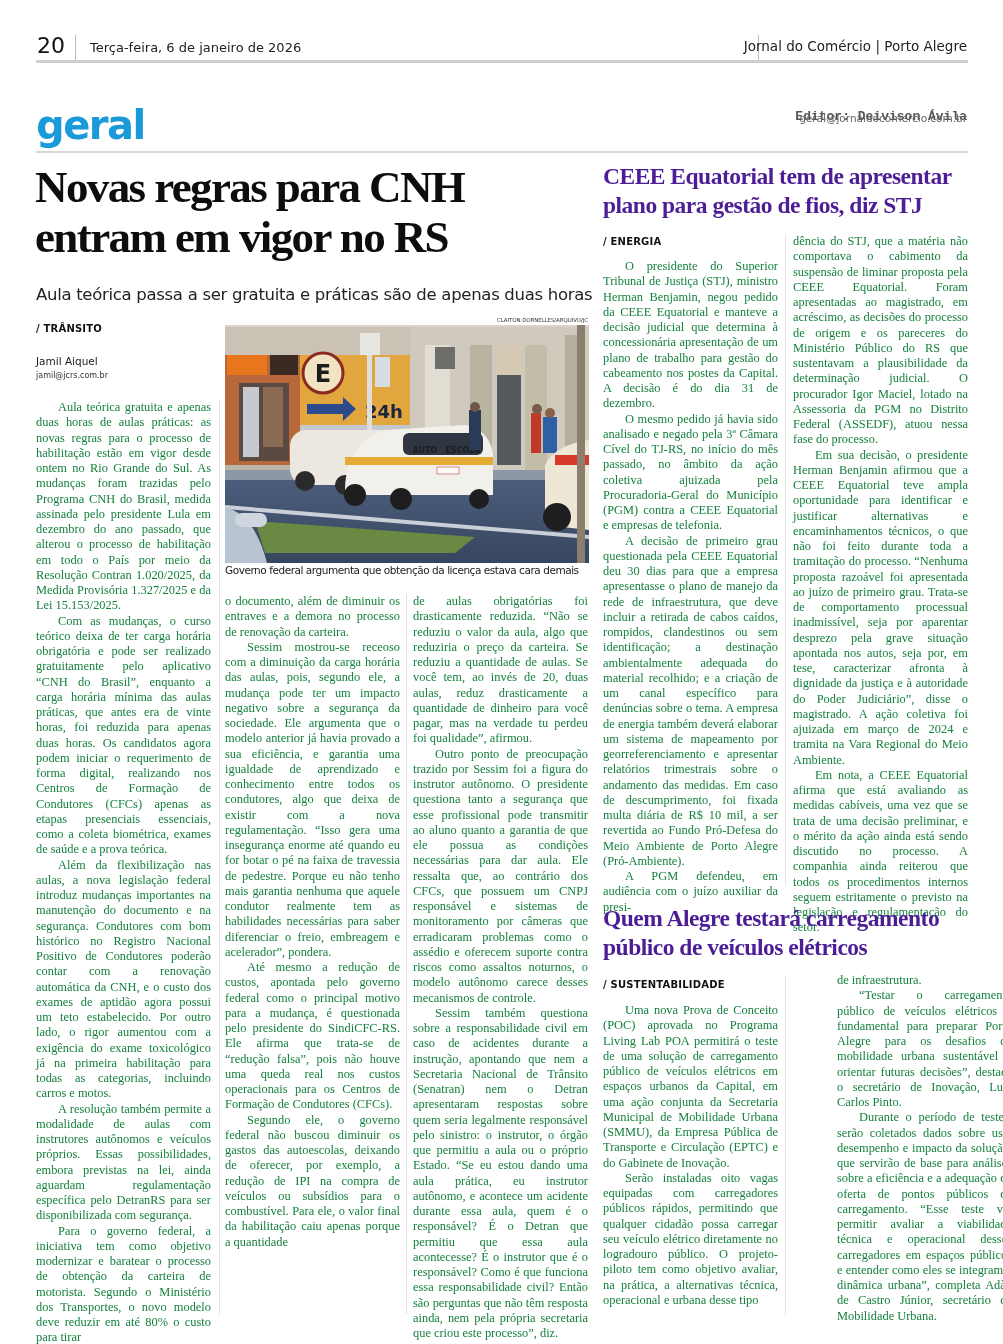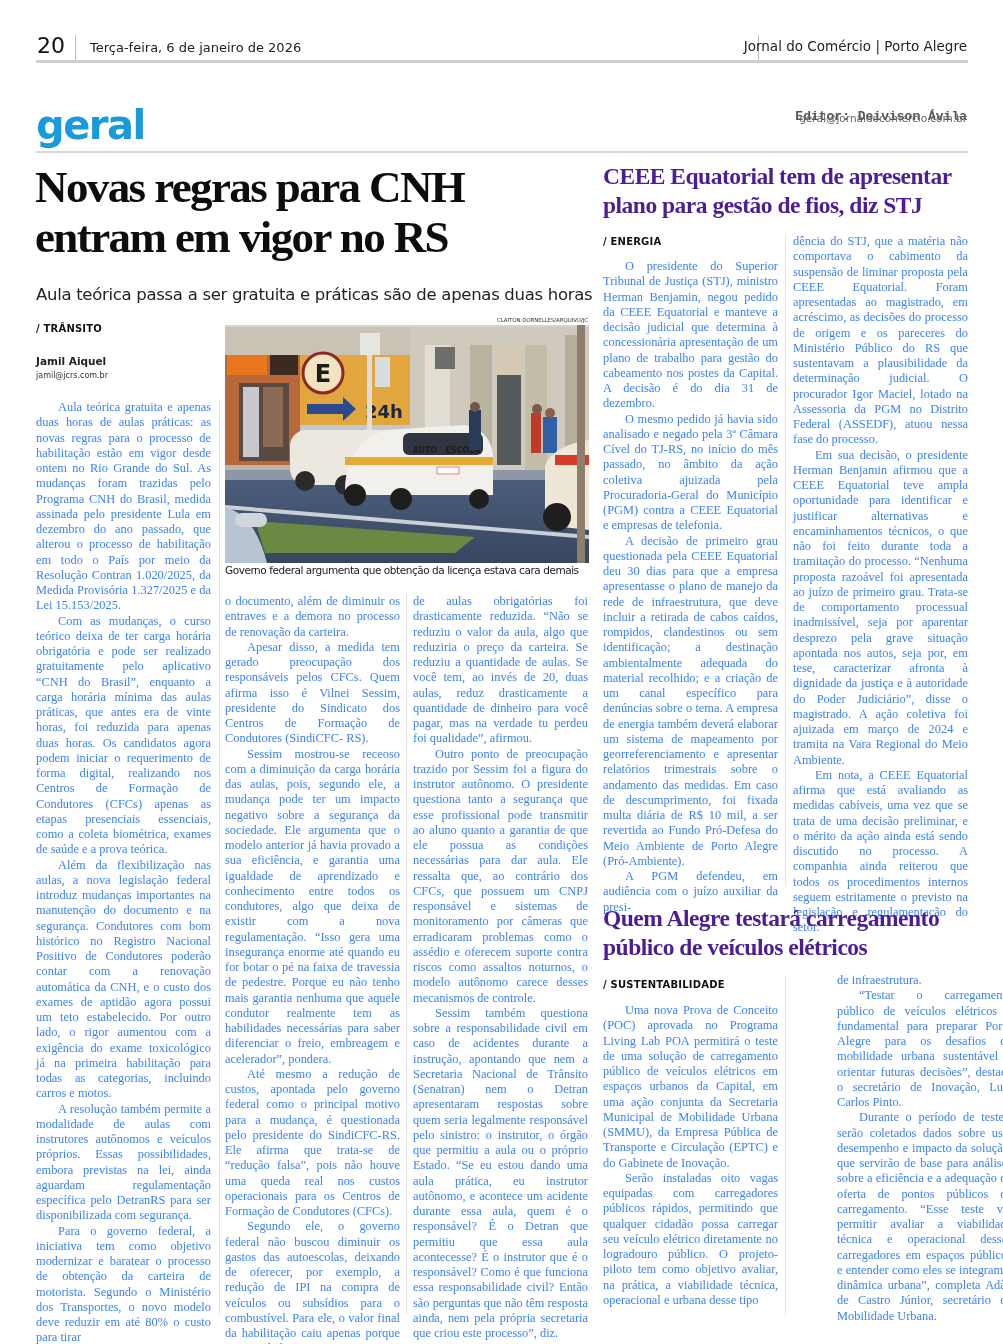--- a/index.html
+++ b/index.html
@@ -17,27 +17,27 @@
   .rule-top { left: 36px; top: 60px; width: 932px; height: 3px; background: #cfcfcf; }
   .section { left: 36px; top: 66px; font-family: "DejaVu Sans", sans-serif; font-weight: bold; font-size: 40px; color: #1a9ad8; letter-spacing: -1.5px; margin-top: 36px; }
   .editor { right: 36px; top: 109px; font-family: Liberation Mono, monospace; font-size: 13px; font-weight: bold; color: #555; text-align: right; }
   .editor-email { right: 36px; top: 112px; font-family: "DejaVu Sans", sans-serif; font-size: 10.5px; color: #666; text-align: right; }
   .rule-mid { left: 36px; top: 151px; width: 932px; height: 2px; background: #d7d7d7; }
 
   
   .headline-main { left: 35px; top: 162px; width: 560px; font-family: "Liberation Serif", serif; font-weight: bold; font-size: 45px; line-height: 50px; letter-spacing: -1.6px; color: #0d0d0d; }
   .subhead { left: 36px; top: 285px; font-family: "DejaVu Sans", sans-serif; font-size: 16.5px; color: #222; letter-spacing: -0.3px; }
   .kicker { font-family: "DejaVu Sans", sans-serif; font-weight: bold; font-size: 10px; color: #111; letter-spacing: 0.2px; }
-  .byline-name { left: 36px; top: 355px; font-family: "DejaVu Sans", sans-serif; font-weight: bold; font-size: 10.5px; color: #222; }
+  .byline-name { left: 36px; top: 355px; font-family: "DejaVu Sans", sans-serif; font-weight: normal; font-size: 10.5px; color: #222; }
   .byline-email { left: 36px; top: 371px; font-family: "DejaVu Sans", sans-serif; font-size: 8px; color: #333; }
 
   .headline-side { font-family: "Liberation Serif", serif; font-weight: bold; font-size: 23.5px; line-height: 29px; letter-spacing: -0.5px; color: #4c1d95; }
 
   
-  .col { position: absolute; font-family: "Liberation Serif", serif; font-size: 12.4px; line-height: 15.25px; text-align: justify; hyphens: auto; color: #3b82f6; }
+  .col { position: absolute; font-family: "Liberation Serif", serif; font-size: 12.4px; line-height: 15.25px; text-align: justify; hyphens: auto; color: #15803d; }
   .col p { text-indent: 22px; }
   .col p.cont { text-indent: 0; }
 
   
   .photo-credit { left: 400px; top: 317px; width: 188px; text-align: right; font-family: "DejaVu Sans", sans-serif; font-size: 5.5px; color: #333; letter-spacing: -0.1px; }
   .photo { left: 225px; top: 325px; width: 364px; height: 238px; overflow: hidden; background: #7b8a9c; }
   .caption { left: 225px; top: 564px; font-family: "DejaVu Sans", sans-serif; font-size: 10.5px; color: #1a1a1a; letter-spacing: -0.45px; }
 
   .vrule { width: 1px; background: #e2e2e2; }
 </style>
@@ -148,21 +148,20 @@
   <p>Aula teórica gratuita e apenas duas horas de aulas práticas: as novas regras para o processo de habilitação estão em vigor desde ontem no Rio Grande do Sul. As mudanças foram trazidas pelo Programa CNH do Brasil, medida assinada pelo presidente Lula em dezembro do ano passado, que alterou o processo de habilitação em todo o País por meio da Resolução Contran 1.020/2025, da Medida Provisória 1.327/2025 e da Lei 15.153/2025.</p>
   <p>Com as mudanças, o curso teórico deixa de ter carga horária obrigatória e pode ser realizado gratuitamente pelo aplicativo “CNH do Brasil”, enquanto a carga horária mínima das aulas práticas, que antes era de vinte horas, foi reduzida para apenas duas horas. Os candidatos agora podem iniciar o requerimento de forma digital, realizando nos Centros de Formação de Condutores (CFCs) apenas as etapas presenciais essenciais, como a coleta biométrica, exames de saúde e a prova teórica.</p>
   <p>Além da flexibilização nas aulas, a nova legislação federal introduz mudanças importantes na manutenção do documento e na segurança. Condutores com bom histórico no Registro Nacional Positivo de Condutores poderão contar com a renovação automática da CNH, e o custo dos exames de aptidão agora possui um teto estabelecido. Por outro lado, o rigor aumentou com a exigência do exame toxicológico já na primeira habilitação para todas as categorias, incluindo carros e motos.</p>
   <p>A resolução também permite a modalidade de aulas com instrutores autônomos e veículos próprios. Essas possibilidades, embora previstas na lei, ainda aguardam regulamentação específica pelo DetranRS para ser disponibilizada com segurança.</p>
   <p>Para o governo federal, a iniciativa tem como objetivo modernizar e baratear o processo de obtenção da carteira de motorista. Segundo o Ministério dos Transportes, o novo modelo deve reduzir em até 80% o custo para tirar</p>
 </div>
 <div class="abs vrule" style="left:219px; top:400px; height:915px;"></div>
 
 <div class="col" style="left:225px; top:594px; width:175px;">
   <p class="cont">o documento, além de diminuir os entraves e a demora no processo de renovação da carteira.</p>
-  <p>Apesar disso, a medida tem gerado preocupação dos responsáveis pelos CFCs. Quem afirma isso é Vilnei Sessim, presidente do Sindicato dos Centros de Formação de Condutores (SindiCFC- RS).</p>
   <p>Sessim mostrou-se receoso com a diminuição da carga horária das aulas, pois, segundo ele, a mudança pode ter um impacto negativo sobre a segurança da sociedade. Ele argumenta que o modelo anterior já havia provado a sua eficiência, e garantia uma igualdade de aprendizado e conhecimento entre todos os condutores, algo que deixa de existir com a nova regulamentação. “Isso gera uma insegurança enorme até quando eu for botar o pé na faixa de travessia de pedestre. Porque eu não tenho mais garantia nenhuma que aquele condutor realmente tem as habilidades necessárias para saber diferenciar o freio, embreagem e acelerador”, pondera.</p>
   <p>Até mesmo a redução de custos, apontada pelo governo federal como o principal motivo para a mudança, é questionada pelo presidente do SindiCFC-RS. Ele afirma que trata-se de “redução falsa”, pois não houve uma queda real nos custos operacionais para os Centros de Formação de Condutores (CFCs).</p>
   <p>Segundo ele, o governo federal não buscou diminuir os gastos das autoescolas, deixando de oferecer, por exemplo, a redução de IPI na compra de veículos ou subsídios para o combustível. Para ele, o valor final da habilitação caiu apenas porque a quantidade</p>
 </div>
 <div class="abs vrule" style="left:406px; top:594px; height:720px;"></div>
 
 <div class="col" style="left:413px; top:594px; width:175px;">
   <p class="cont">de aulas obrigatórias foi drasticamente reduzida. “Não se reduziu o valor da aula, algo que reduziria o preço da carteira. Se reduziu a quantidade de aulas. Se você tem, ao invés de 20, duas aulas, reduz drasticamente a quantidade de dinheiro para você pagar, mas na verdade tu perdeu foi qualidade”, afirmou.</p>
   <p>Outro ponto de preocupação trazido por Sessim foi a figura do instrutor autônomo. O presidente questiona tanto a segurança que esse profissional pode transmitir ao aluno quanto a garantia de que ele possua as condições necessárias para dar aula. Ele ressalta que, ao contrário dos CFCs, que possuem um CNPJ responsável e sistemas de monitoramento por câmeras que erradicaram problemas como o assédio e oferecem suporte contra riscos como assaltos noturnos, o modelo autônomo carece desses mecanismos de controle.</p>
   <p>Sessim também questiona sobre a responsabilidade civil em caso de acidentes durante a instrução, apontando que nem a Secretaria Nacional de Trânsito (Senatran) nem o Detran apresentaram respostas sobre quem seria legalmente responsável pelo sinistro: o instrutor, o órgão que permitiu a aula ou o próprio Estado. “Se eu estou dando uma aula prática, eu instrutor autônomo, e acontece um acidente durante essa aula, quem é o responsável? É o Detran que permitiu que essa aula acontecesse? É o instrutor que é o responsável? Como é que funciona essa responsabilidade civil? Então são perguntas que não têm resposta ainda, nem pela própria secretaria que criou este processo”, diz.</p>
@@ -188,20 +187,20 @@
 </div>
 
 <div class="abs headline-side" style="left:603px; top:904px; width:370px;">
   <div>Quem Alegre testará carregamento</div>
   <div>público de veículos elétricos</div>
 </div>
 <div class="abs kicker" style="left:603px; top:979px;">/ SUSTENTABILIDADE</div>
 
 <div class="col" style="left:603px; top:1003px; width:175px;">
   <p>Uma nova Prova de Conceito (POC) aprovada no Programa Living Lab POA permitirá o teste de uma solução de carregamento público de veículos elétricos em espaços urbanos da Capital, em uma ação conjunta da Secretaria Municipal de Mobilidade Urbana (SMMU), da Empresa Pública de Transporte e Circulação (EPTC) e do Gabinete de Inovação.</p>
-  <p>Serão instaladas oito vagas equipadas com carregadores públicos rápidos, permitindo que qualquer cidadão possa carregar seu veículo elétrico diretamente no logradouro público. O projeto-piloto tem como objetivo avaliar, na prática, a viabilidade técnica, operacional e urbana desse tipo</p>
+  <p>Serão instaladas oito vagas equipadas com carregadores públicos rápidos, permitindo que qualquer cidadão possa carregar seu veículo elétrico diretamente no logradouro público. O projeto-piloto tem como objetivo avaliar, na prática, a alternativas técnica, operacional e urbana desse tipo</p>
 </div>
 <div class="abs vrule" style="left:785px; top:975px; height:340px;"></div>
 <div class="col" style="left:793px; top:973px; width:175px;margin-left:44px;">
   <p class="cont">de infraestrutura.</p>
   <p>“Testar o carregamento público de veículos elétricos é fundamental para preparar Porto Alegre para os desafios da mobilidade urbana sustentável e orientar futuras decisões”, destaca o secretário de Inovação, Luiz Carlos Pinto.</p>
   <p>Durante o período de testes, serão coletados dados sobre uso, desempenho e impacto da solução, que servirão de base para análises sobre a eficiência e a adequação da oferta de pontos públicos de carregamento. “Esse teste vai permitir avaliar a viabilidade técnica e operacional desses carregadores em espaços públicos e entender como eles se integram à dinâmica urbana”, completa Adão de Castro Júnior, secretário de Mobilidade Urbana.</p>
 </div>
 
 </body></html>

